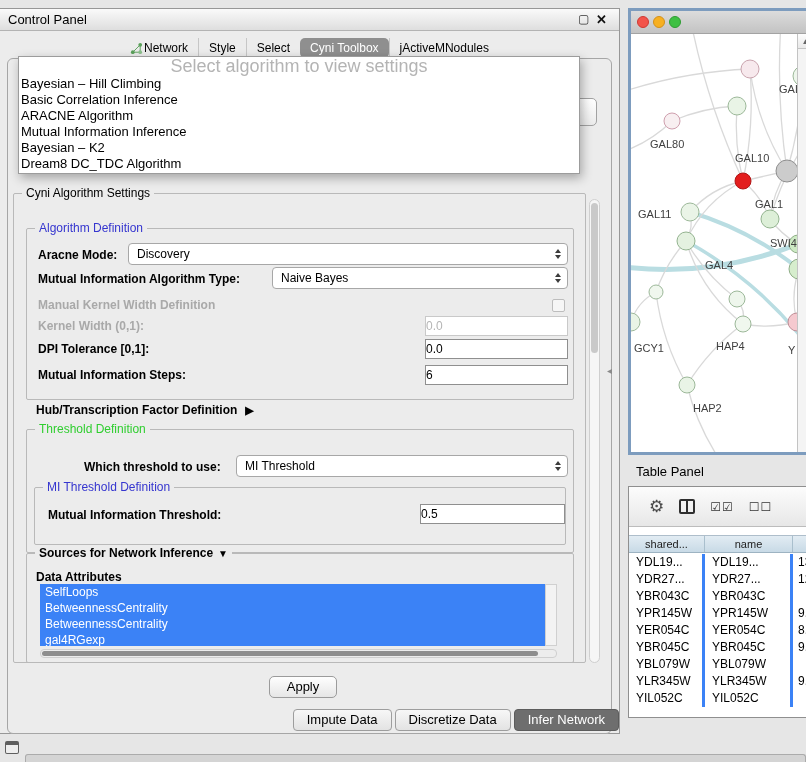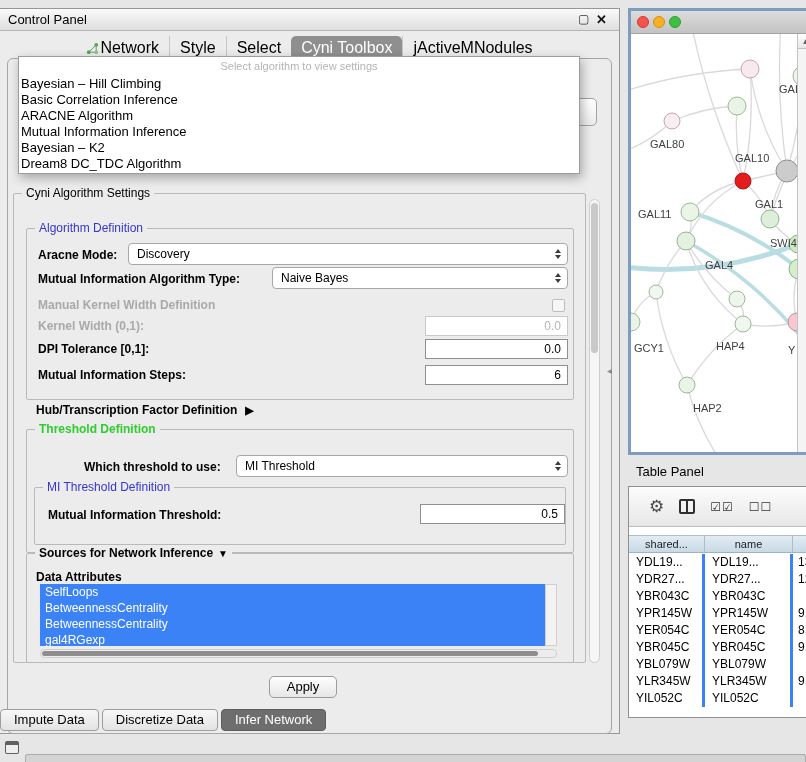--- a/index.html
+++ b/index.html
@@ -7,45 +7,45 @@
 body{font-family:"Liberation Sans",sans-serif;background:#e6e6e6;font-size:12px}
 .desktop{position:relative;width:806px;height:762px;background:#e6e6e6;overflow:hidden}
 
 
 .cp{position:absolute;left:0;top:8px;width:620px;height:726px;background:#ececec;border:1px solid #979797;border-left:none}
 .cp-titlebar{position:absolute;left:0;top:0;width:100%;height:22px;background:linear-gradient(#fafafa,#dedede);border-bottom:1px solid #b3b3b3}
 .cp-title{position:absolute;left:8px;top:3px;font-size:13px;color:#000}
 .cp-float{position:absolute;left:578px;top:3px;font-size:12px;color:#333}
 .cp-close{position:absolute;left:596px;top:3px;font-size:13px;font-weight:bold;color:#111}
 .cp-tabs{position:absolute;left:0;top:26px;width:100%;height:26px;display:flex;justify-content:center;align-items:center}
-.cp-tab{display:flex;align-items:center;gap:1px;padding:3px 10px;font-size:16px;color:#000;border-left:1px solid #c6c6c6;white-space:nowrap}
+.cp-tab{display:flex;align-items:center;gap:1px;padding:3px 10px;font-size:12px;color:#000;border-left:1px solid #c6c6c6;white-space:nowrap}
 .cp-tab:first-child{border-left:none}
 .cp-tab.active{background:#8f8f8f;color:#fff;border-radius:5px;border-left:none}
 .cp-content{position:absolute;left:7px;top:49px;width:605px;height:676px;border:1px solid #a6a6a6;border-radius:6px;background:#ececec}
 
 
 .group{position:absolute;border:1px solid #b9b9b9;border-radius:2px}
 .legend{position:absolute;top:-8px;left:8px;background:#ececec;padding:0 4px;font-size:12px;white-space:nowrap;display:flex;align-items:center;gap:5px}
 .legend.blue{color:#3535cf;font-weight:normal}
-.legend.green{color:#2fce2f;font-weight:bold}
+.legend.green{color:#2fce2f;font-weight:normal}
 .legend.bold{font-weight:bold;color:#000}
 .g-settings{left:13px;top:184px;width:573px;height:470px}
 .g-alg{left:26px;top:219px;width:548px;height:172px}
 .g-threshold{left:26px;top:420px;width:548px;height:124px}
 .g-mithr{left:34px;top:478px;width:532px;height:58px}
 .g-sources{left:26px;top:544px;width:548px;height:110px}
 
 
 .lbl{position:absolute;height:20px;line-height:20px;font-size:12px;font-weight:bold;color:#000;white-space:nowrap}
 .lbl.dis{color:#a9a9a9}
 .combo{position:absolute;height:22px;background:#fff;border:1px solid #a7a7a7;border-radius:4px;font-size:12px;line-height:20px;padding-left:8px;color:#000}
 .stepper{position:absolute;right:6px;top:5px;display:flex;flex-direction:column;align-items:center;gap:2px}
 .tu{width:0;height:0;border-left:3.5px solid transparent;border-right:3.5px solid transparent;border-bottom:4.5px solid #3c3c3c}
 .td{width:0;height:0;border-left:3.5px solid transparent;border-right:3.5px solid transparent;border-top:4.5px solid #3c3c3c}
-.field{position:absolute;height:20px;background:#fff;border:1px solid #8f8f8f;font-size:12px;line-height:18px;text-align:right;padding-right:6px;color:#000}
+.field{position:absolute;height:20px;background:#fff;border:1px solid #8f8f8f;font-size:12px;line-height:18px;padding-right:6px;color:#000}
 .field.dis{color:#b5b5b5;border-color:#c9c9c9}
 .chk{position:absolute;left:552px;top:290px;width:13px;height:13px;background:#f6f6f6;border:1px solid #bdbdbd;border-radius:2px}
 .l-aracne{left:38px;top:236px}
 .c-aracne{left:128px;top:234px;width:440px}
 .l-mitype{left:38px;top:260px}
 .c-mitype{left:272px;top:258px;width:296px}
 .l-manual{left:38px;top:286px}
 .l-kernel{left:38px;top:307px}
 .f-kernel{left:425px;top:307px;width:143px}
 .l-dpi{left:38px;top:330px}
@@ -60,28 +60,28 @@
 .f-mithr{left:420px;top:495px;width:145px}
 .l-dattr{left:36px;top:558px}
 .attr-list{position:absolute;left:40px;top:575px;width:517px;height:62px;background:#fff;overflow:hidden}
 .list-row{height:16px;line-height:16px;font-size:12px;color:#fff;background:#3b82f6;padding-left:5px;width:505px;white-space:nowrap}
 .attr-vscroll{position:absolute;left:545px;top:575px;width:12px;height:62px;background:#f3f3f3;border:1px solid #d0d0d0}
 .attr-hscroll{position:absolute;left:40px;top:640px;width:517px;height:9px;background:#ededed;border:1px solid #cfcfcf;border-radius:4px}
 .attr-hthumb{position:absolute;left:1px;top:1px;width:496px;height:5px;background:#8e8e8e;border-radius:3px}
 .v-scroll{position:absolute;left:589px;top:190px;width:11px;height:464px;background:#f6f6f6;border:1px solid #cfcfcf;border-radius:6px}
 .v-thumb{position:absolute;left:1px;top:3px;width:7px;height:150px;background:#c9c9c9;border-radius:4px}
 .apply{position:absolute;left:269px;top:667px;width:68px;height:22px;border:1px solid #9b9b9b;border-radius:5px;background:linear-gradient(#fefefe,#e6e6e6);font-size:13px;text-align:center;line-height:20px;color:#000;cursor:default}
-.btabs{position:absolute;left:0;top:700px;width:100%;display:flex;justify-content:flex-start;gap:3px}
+.btabs{position:absolute;left:0;top:700px;width:100%;display:flex;justify-content:flex-end;gap:3px}
 .btab{height:22px;line-height:20px;padding:0 13px;border:1px solid #9d9d9d;border-radius:4px;background:linear-gradient(#f7f7f7,#e3e3e3);font-size:13px;color:#000;white-space:nowrap}
 .btab.active{background:#6e6e6e;color:#fff;border-color:#5c5c5c}
 .mini-btn{position:absolute;left:563px;top:89px;width:34px;height:28px;border:1px solid #a2a2a2;border-radius:5px;background:linear-gradient(#fff,#ebebeb);z-index:5}
 
 
 .popup{position:absolute;left:18px;top:47px;width:562px;height:118px;background:#fff;border:1px solid #9c9c9c;box-shadow:2px 4px 10px rgba(0,0,0,.3);z-index:50}
-.popup-ph{height:19px;line-height:19px;text-align:center;font-size:11px;color:#b4b4b4}
+.popup-ph{height:19px;line-height:19px;text-align:center;font-size:18px;color:#b4b4b4}
 .popup-item{height:16px;line-height:16px;font-size:13px;color:#000;padding-left:2px;white-space:nowrap}
 .popup-item.sel{font-weight:normal}
 
 
 .net-win{position:absolute;left:628px;top:8px;width:200px;height:447px;border:3px solid #7d9cbe;background:#fff}
 .net-titlebar{position:absolute;left:0;top:0;width:100%;height:23px;background:linear-gradient(#dcdcdc,#c3c3c3);border-bottom:1px solid #a3a3a3}
 .light{position:absolute;top:5px;width:12px;height:12px;border-radius:50%}
 .light.red{left:6px;background:#f3544b;border:1px solid #ce3a33}
 .light.yellow{left:22px;background:#f7b021;border:1px solid #d3901a}
 .light.green{left:38px;background:#3fc043;border:1px solid #2f9c33}

